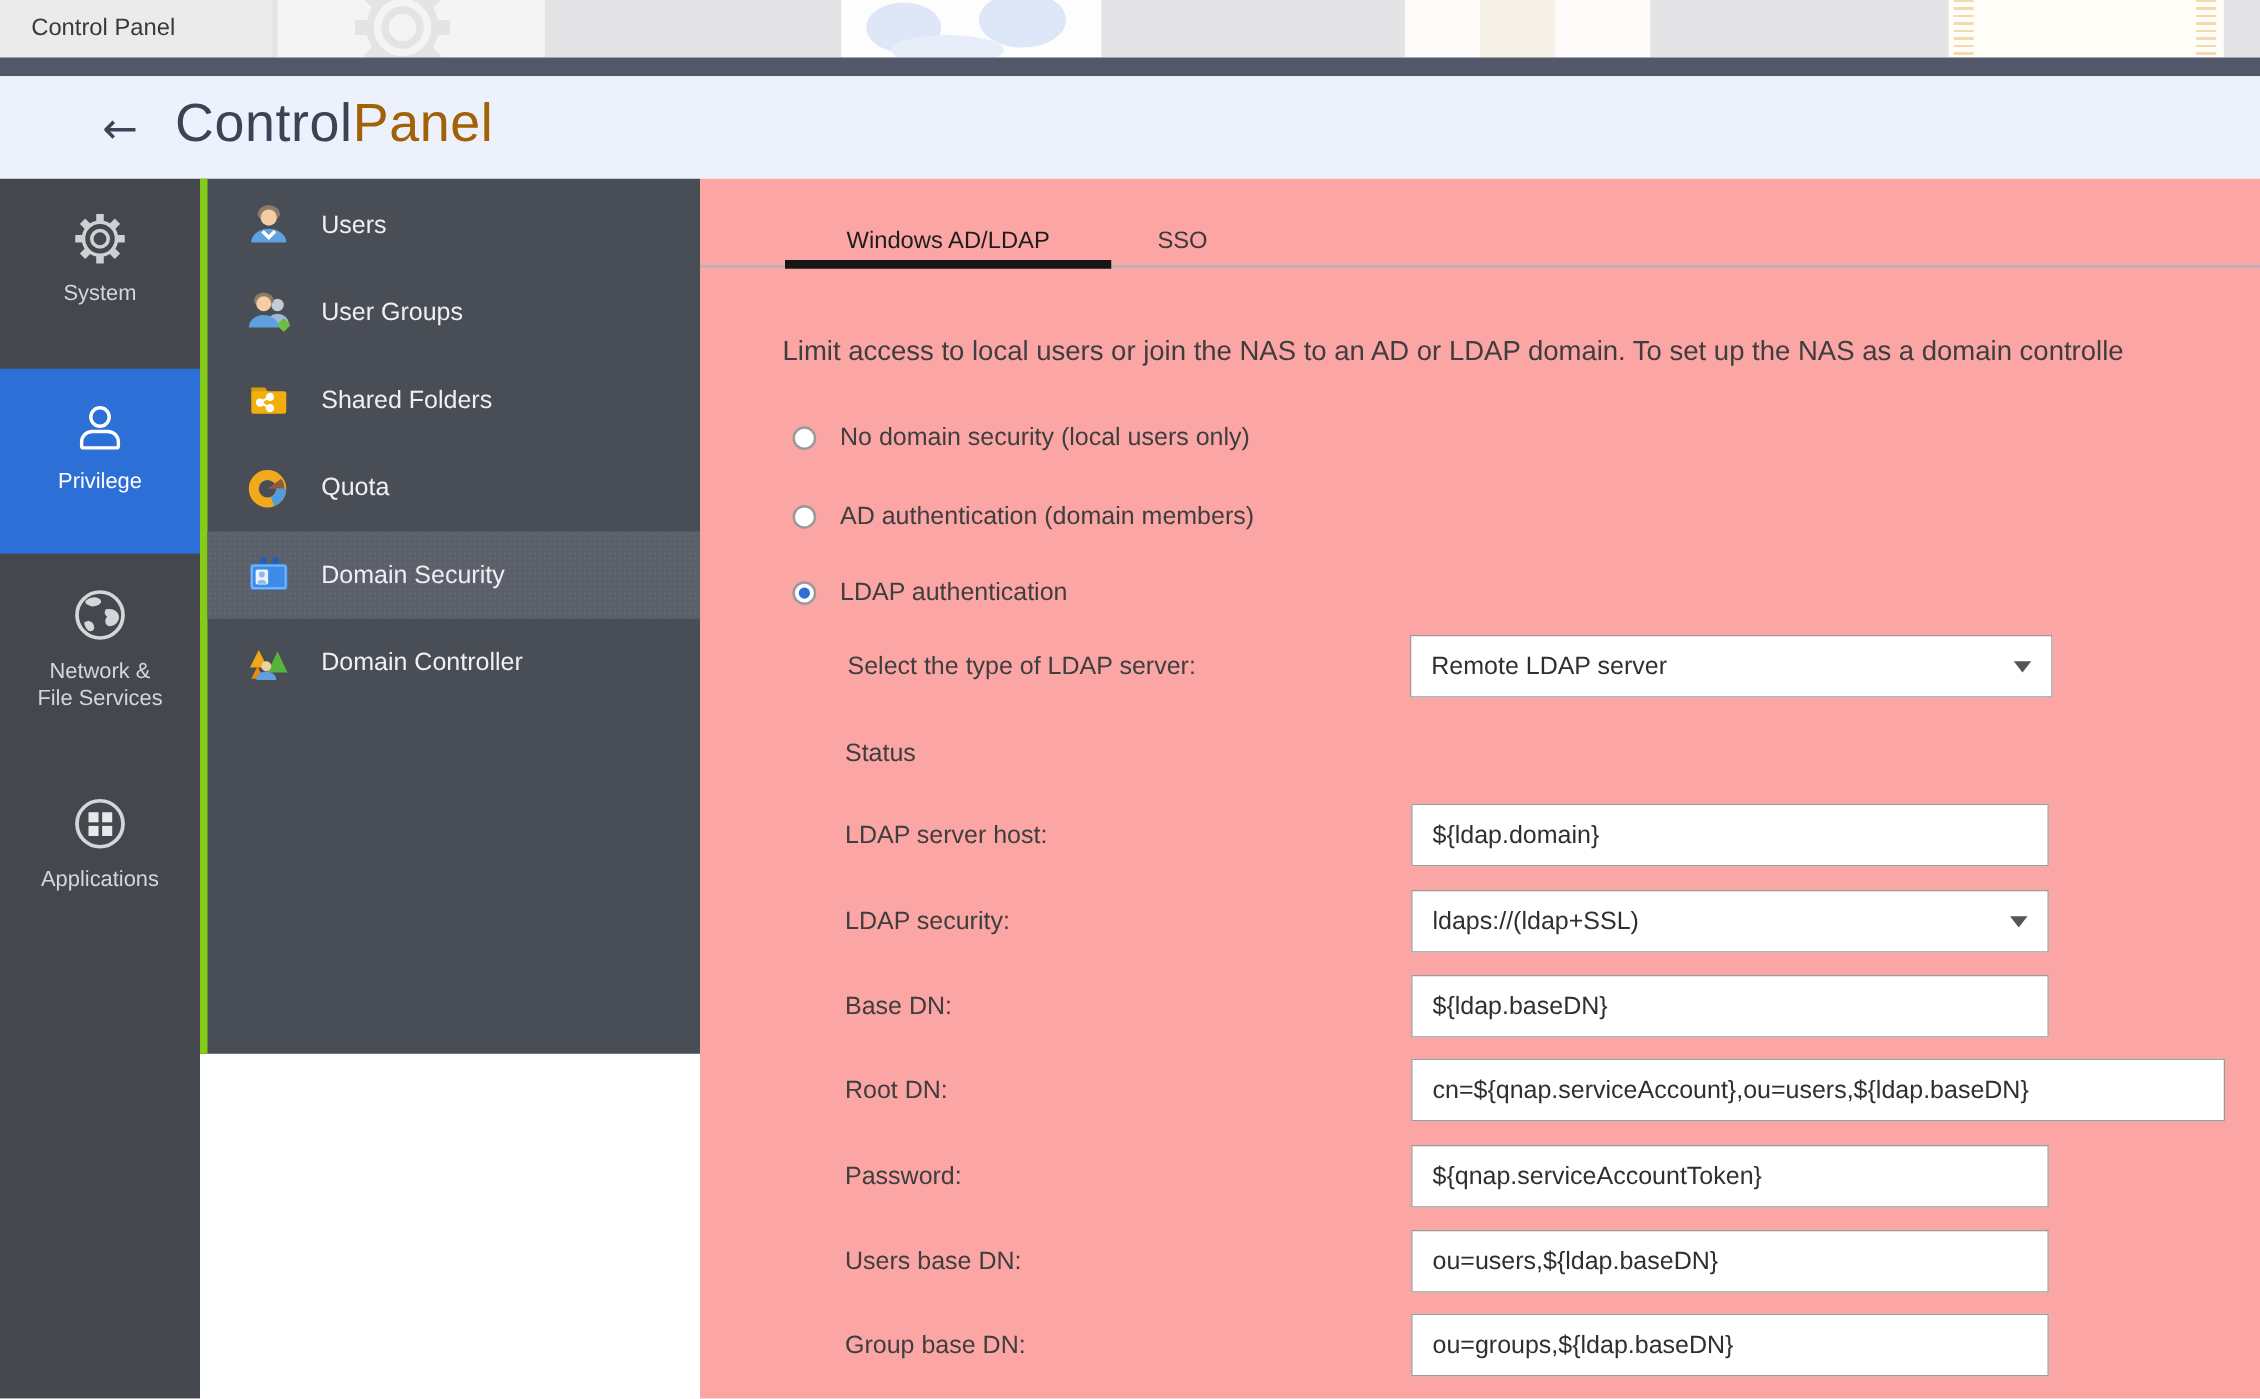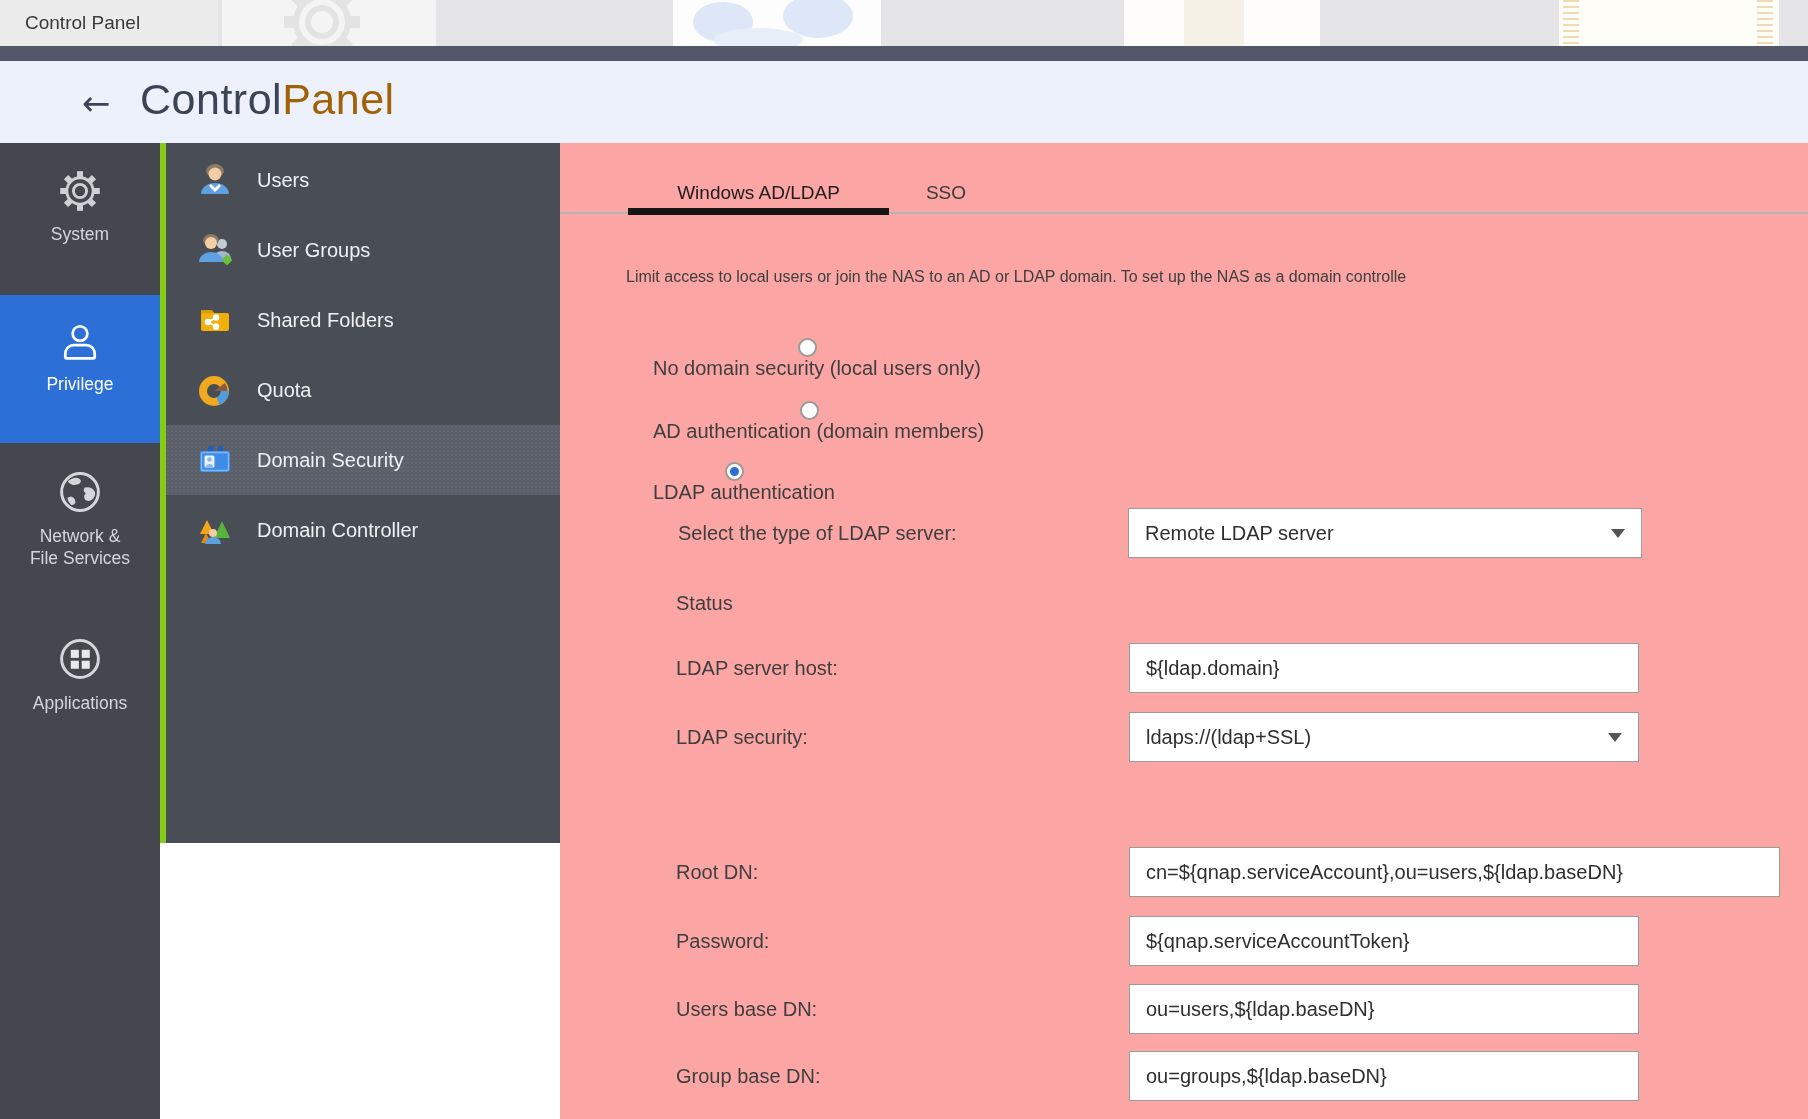--- a/index.html
+++ b/index.html
@@ -53,24 +53,24 @@
       background-size:4px 4px;}
 
   
   .main{position:absolute;left:560px;top:143px;width:1248px;height:976px;background:#fca5a5;}
   .tabs{position:absolute;left:0;top:0;width:1248px;height:69px;border-bottom:2px solid #b5b5b5;box-sizing:content-box;}
   .tab{position:absolute;top:38px;height:24px;line-height:24px;text-align:center;font-size:19px;cursor:pointer;}
   .tab-1{left:68px;width:261px;font-weight:500;color:#1d1d1d;}
   .tab-2{left:340px;width:92px;color:#3a3a3a;}
   .tab-underline{position:absolute;left:68px;top:65px;width:261px;height:7px;background:#161616;}
 
-  .desc{position:absolute;left:66px;top:125px;width:1182px;height:26px;font-size:16px;color:#3e3e3e;
+  .desc{position:absolute;left:66px;top:125px;width:1182px;height:26px;font-size:22px;color:#3e3e3e;
         white-space:nowrap;overflow:hidden;}
 
-  .radio-row{position:absolute;left:74px;height:24px;display:flex;align-items:center;cursor:pointer;flex-direction:column;}
+  .radio-row{position:absolute;left:74px;height:24px;display:flex;align-items:center;cursor:pointer;}
   .r1{top:195px;} .r2{top:258px;} .r3{top:319px;}
   .radio{width:19px;height:19px;border:2px solid #9a9a9a;border-radius:50%;box-sizing:border-box;
          position:relative;background:#fff;flex:none;}
   .radio.on::after{content:"";position:absolute;left:50%;top:50%;width:9px;height:9px;margin:-4.5px 0 0 -4.5px;
          border-radius:50%;background:#2e6fd6;}
   .radio-row .rl{margin-left:19px;font-size:20px;color:#3e3e3e;}
 
   .lrow{position:absolute;height:50px;}
   .lrow .flabel{position:absolute;left:0;top:0;height:50px;line-height:50px;font-size:20px;color:#3e3e3e;}
   .selrow{left:118px;top:365px;width:1130px;}
@@ -293,20 +293,24 @@
       <span class="flabel">LDAP server host:</span>
       <input class="tinput" style="left: 453px; width: 510px;" value="${ldap.domain}">
     </div>
     <div class="lrow frow f1">
       <span class="flabel">LDAP security:</span>
       <div class="selectbox" style="left:453px;width:510px;">
         <span>ldaps://(ldap+SSL)</span>
         <i class="arrow"></i>
       </div>
     </div>
+    <div class="lrow frow f2">
+      <span class="flabel">Base DN:</span>
+      <input class="tinput" style="left: 453px; width: 510px;" value="${ldap.baseDN}">
+    </div>
     <div class="lrow frow f3">
       <span class="flabel">Root DN:</span>
       <input class="tinput" style="left: 453px; width: 651px;" value="cn=${qnap.serviceAccount},ou=users,${ldap.baseDN}">
     </div>
     <div class="lrow frow f4">
       <span class="flabel">Password:</span>
       <input class="tinput" style="left: 453px; width: 510px;" value="${qnap.serviceAccountToken}">
     </div>
     <div class="lrow frow f5">
       <span class="flabel">Users base DN:</span>

